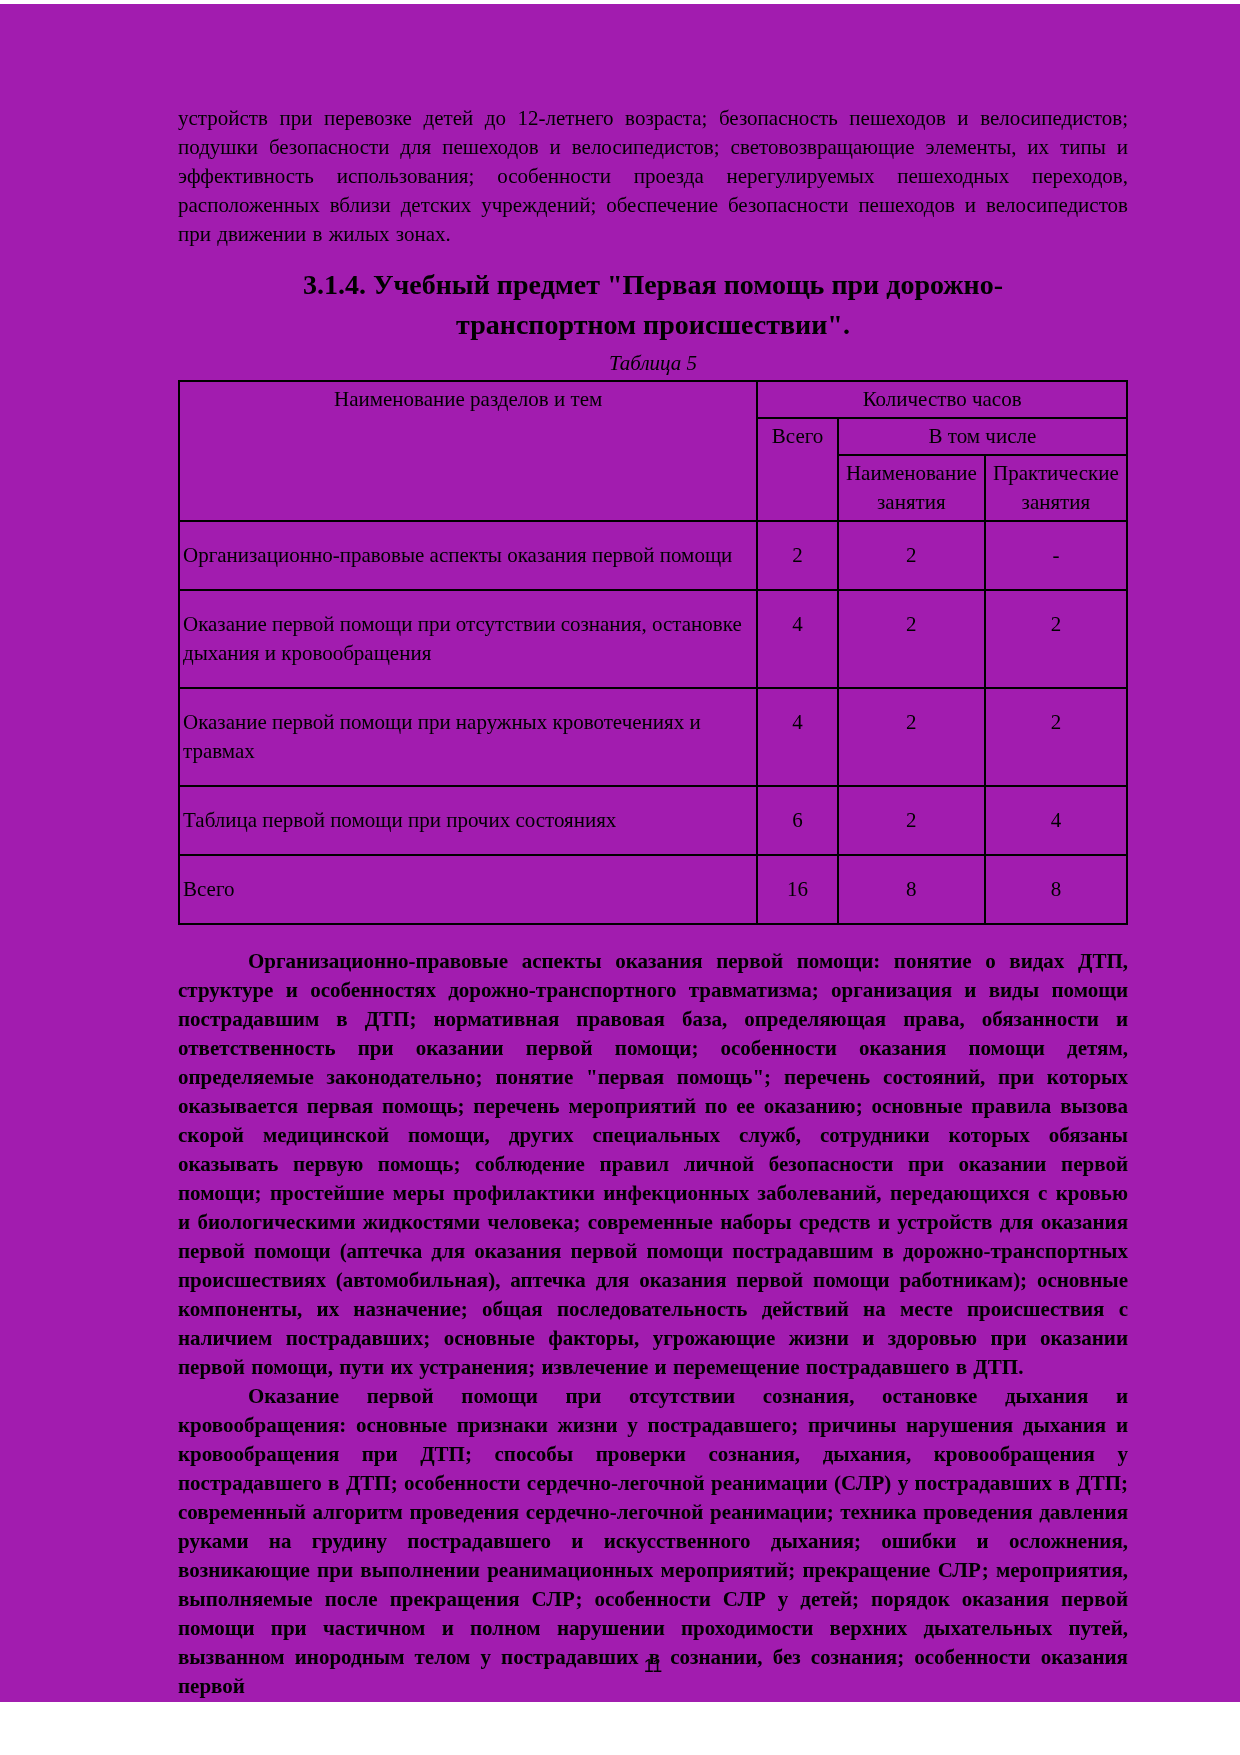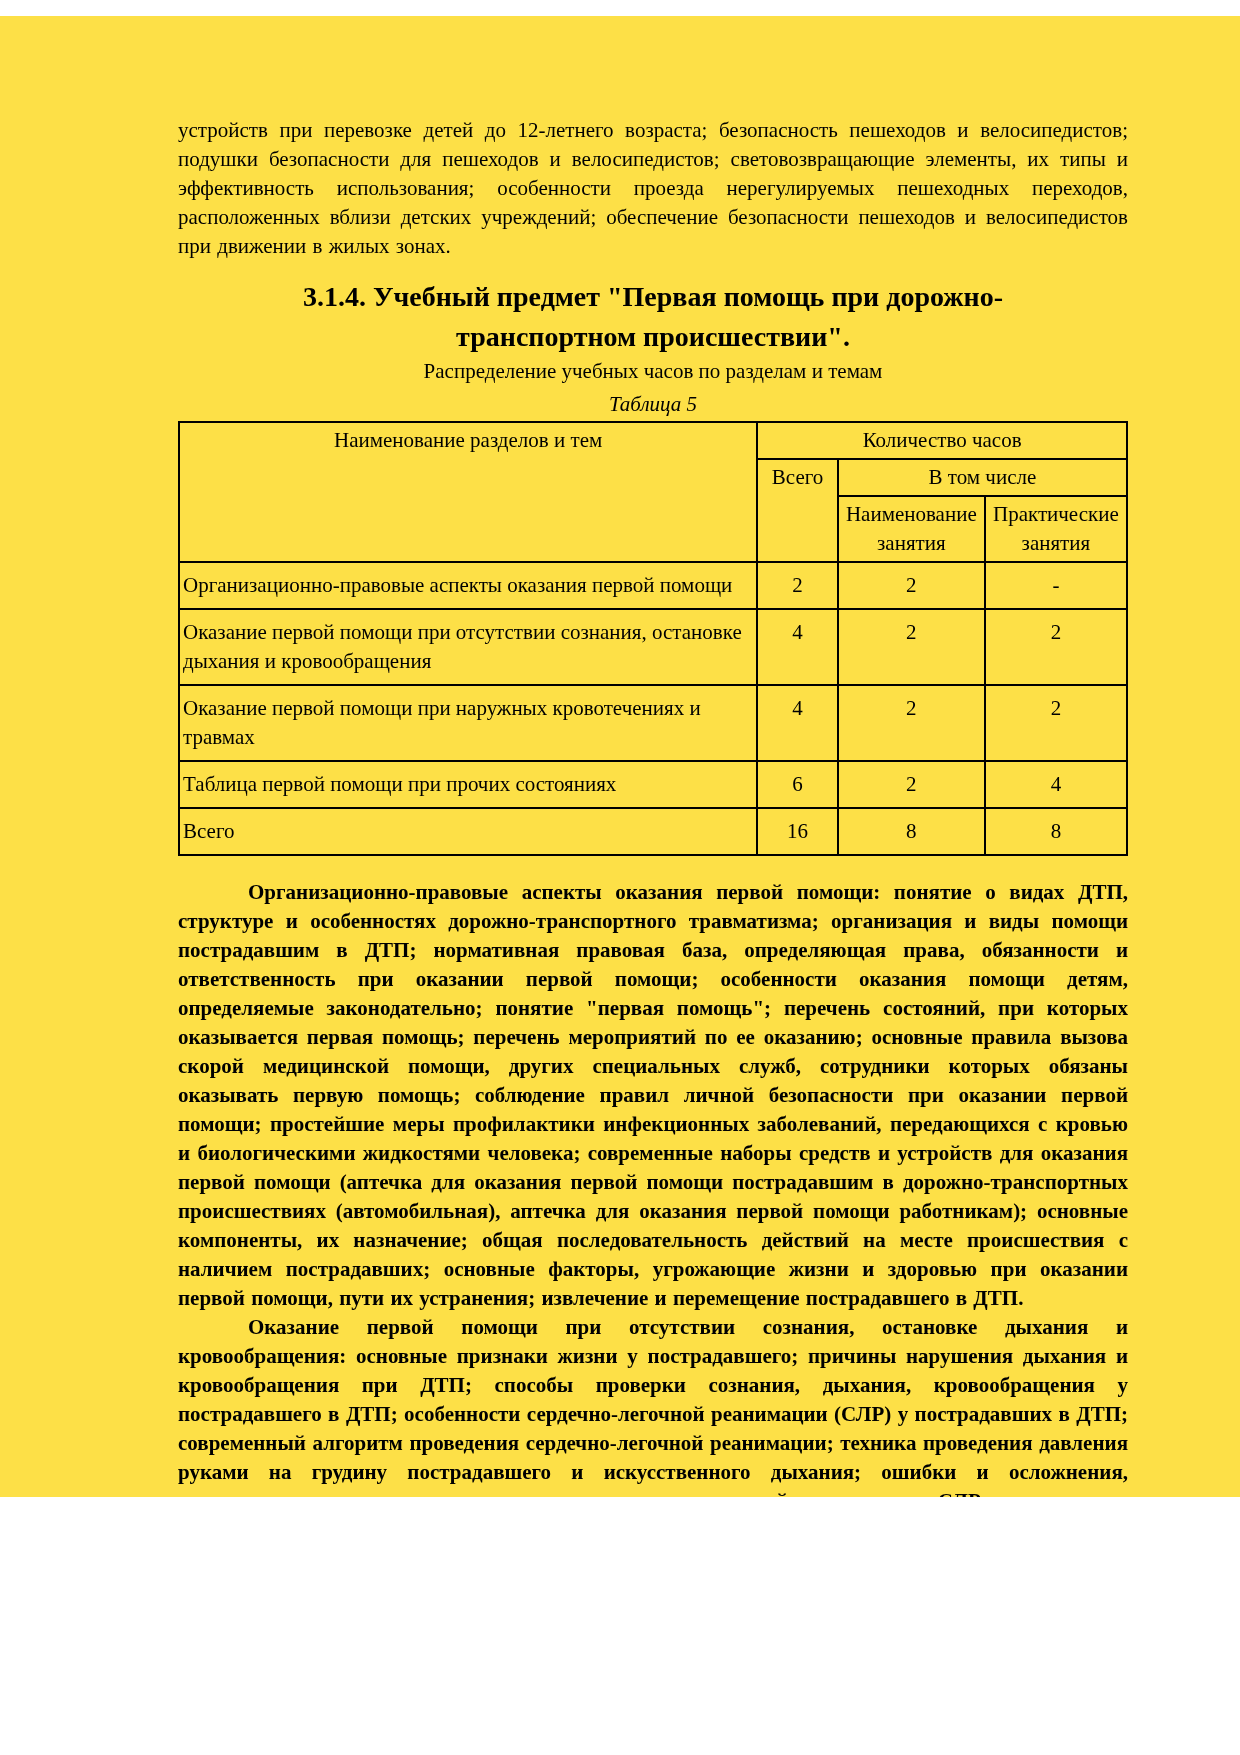--- a/index.html
+++ b/index.html
@@ -1,22 +1,22 @@
 <!DOCTYPE html>
 <html lang="ru"><head>
 <meta charset="utf-8">
 <style>
   * { margin: 0; padding: 0; box-sizing: border-box; }
   html, body { background: #ffffff; }
   .page {
     position: relative;
     width: 1240px;
-    height: 1481px;
-    margin: 16px auto;
-    background: #fde047;
+    height: 1698px;
+    margin: 4px auto;
+    background: #a21caf;
     color: #000000;
     font-family: "Liberation Serif", serif;
     overflow: hidden;
   }
   .content {
     position: absolute;
     left: 178px;
     top: 100px;
     width: 950px;
   }
@@ -52,21 +52,21 @@
     border-collapse: collapse;
     margin-top: 3px;
     font-size: 21px;
     line-height: 29px;
     border: 2px solid #6d28d9;
   }
   table.hours th, table.hours td {
     border: 2px solid #000;
     font-weight: normal;
     vertical-align: top;
-    padding: 8px 3px;
+    padding: 19px 3px;
   }
   table.hours th { text-align: center; padding: 3px 0; }
   table.hours td.name { text-align: left; }
   table.hours td.num { text-align: center; }
   .col-name { width: 61%; }
   .col-total { width: 8.5%; }
   .col-theory { width: 15.5%; }
   .col-practice { width: 15%; }
   .body-block { margin-top: 22px; }
   .page-number {
@@ -82,21 +82,20 @@
 </head>
 <body>
 
 <div class="page">
   <div class="content">
 
     <p class="para">устройств при перевозке детей до 12-летнего возраста; безопасность пешеходов и велосипедистов; подушки безопасности для пешеходов и велосипедистов; световозвращающие элементы, их типы и эффективность использования; особенности проезда нерегулируемых пешеходных переходов, расположенных вблизи детских учреждений; обеспечение безопасности пешеходов и велосипедистов при движении в жилых зонах.</p>
 
     <h2 class="section-heading">3.1.4. Учебный предмет "Первая помощь при дорожно-транспортном происшествии".</h2>
 
-    <p class="subtitle">Распределение учебных часов по разделам и темам</p>
 
     <p class="table-caption">Таблица 5</p>
 
     <table class="hours">
       <colgroup>
         <col class="col-name">
         <col class="col-total">
         <col class="col-theory">
         <col class="col-practice">
       </colgroup>

